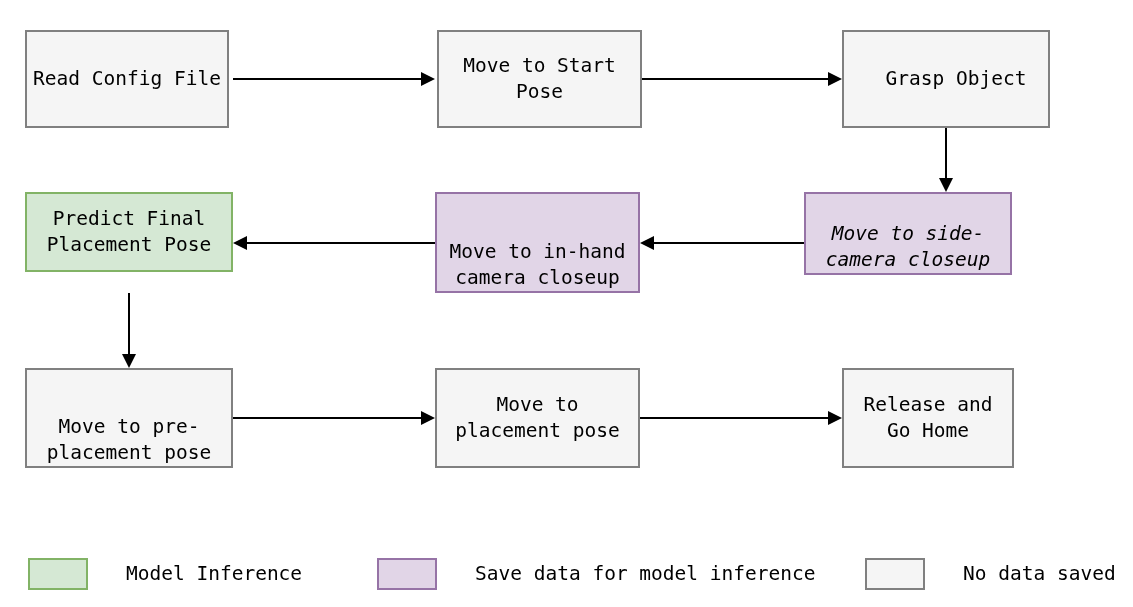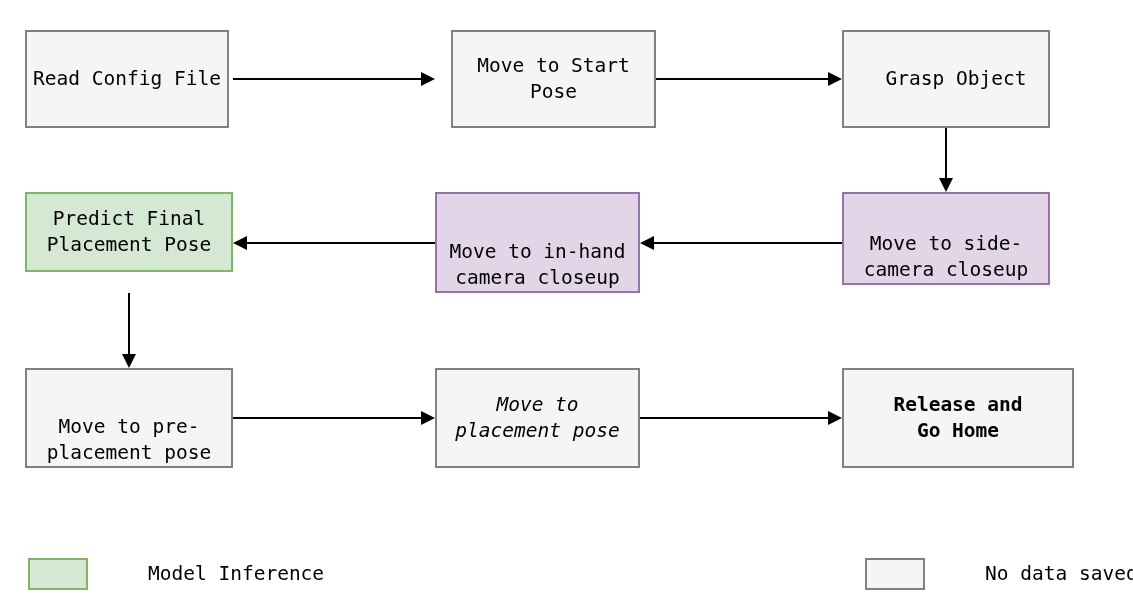--- a/index.html
+++ b/index.html
@@ -82,71 +82,71 @@
   .legend-swatch {
     width: 60px;
     height: 32px;
     box-sizing: border-box;
     flex: 0 0 auto;
   }
   .legend-swatch.gray   { background: #f5f5f5; border: 2px solid #808080; }
   .legend-swatch.purple { background: #e1d5e7; border: 2px solid #9673a6; }
   .legend-swatch.green  { background: #d5e8d4; border: 2px solid #82b366; }
   .legend-text {
-    margin-left: 60px;
+    margin-left: 38px;
     font-size: 19.5px;
     line-height: 22px;
     color: #000000;
     white-space: pre;
   }
 </style>
 </head>
 <body>
 
 <div id="canvas">
 
   <div class="node gray" style="left:25px; top:30px; width:204px; height:98px;">
     <span class="node-label">Read Config File</span>
   </div>
 
-  <div class="node gray" style="left:451px; top:30px; width:205px; height:98px;">
+  <div class="node gray" style="left:437px; top:30px; width:205px; height:98px;">
     <span class="node-label">Move to Start
 Pose</span>
   </div>
 
   <div class="node gray" style="left:842px; top:30px; width:208px; height:98px;padding-left:20px;">
     <span class="node-label">Grasp Object</span>
   </div>
 
   <div class="node green" style="left:25px; top:192px; width:208px; height:80px;">
     <span class="node-label">Predict Final
 Placement Pose</span>
   </div>
 
   <div class="node purple" style="left:435px; top:192px; width:205px; height:101px;">
     <span class="node-label">Move to in-hand
 camera closeup</span>
   </div>
 
-  <div class="node purple" style="left:842px; top:192px; width:208px; height:93px;">
+  <div class="node purple" style="left:804px; top:192px; width:208px; height:83px;font-style:italic;">
     <span class="node-label">Move to side-
 camera closeup</span>
   </div>
 
   <div class="node gray" style="left:25px; top:368px; width:208px; height:100px;align-items:flex-end;">
     <span class="node-label">Move to pre-
 placement pose</span>
   </div>
 
-  <div class="node gray" style="left:435px; top:368px; width:205px; height:100px;font-style:italic;">
+  <div class="node gray" style="left:435px; top:368px; width:205px; height:100px;">
     <span class="node-label">Move to
 placement pose</span>
   </div>
 
-  <div class="node gray" style="left:842px; top:368px; width:232px; height:100px;font-weight:bold;">
+  <div class="node gray" style="left:842px; top:368px; width:172px; height:100px;">
     <span class="node-label">Release and
 Go Home</span>
   </div>
 
   <div class="edge h" style="left:233px; top:78px; width:188px;"></div>
   <div class="arrowhead right" style="left:421px; top:72px;"></div>
 
   <div class="edge h" style="left:640px; top:78px; width:188px;"></div>
   <div class="arrowhead right" style="left:828px; top:72px;"></div>
 
@@ -166,19 +166,23 @@
   <div class="arrowhead right" style="left:421px; top:411px;"></div>
 
   <div class="edge h" style="left:640px; top:417px; width:188px;"></div>
   <div class="arrowhead right" style="left:828px; top:411px;"></div>
 
   <div class="legend-item" style="left:28px; top:557px;">
     <span class="legend-swatch green"></span>
     <span class="legend-text">Model Inference</span>
   </div>
 
+  <div class="legend-item" style="left:377px; top:557px;">
+    <span class="legend-swatch purple"></span>
+    <span class="legend-text">Save data for model inference</span>
+  </div>
 
   <div class="legend-item" style="left:865px; top:557px;">
     <span class="legend-swatch gray"></span>
     <span class="legend-text">No data saved</span>
   </div>
 
 </div>
 
 </body></html>

